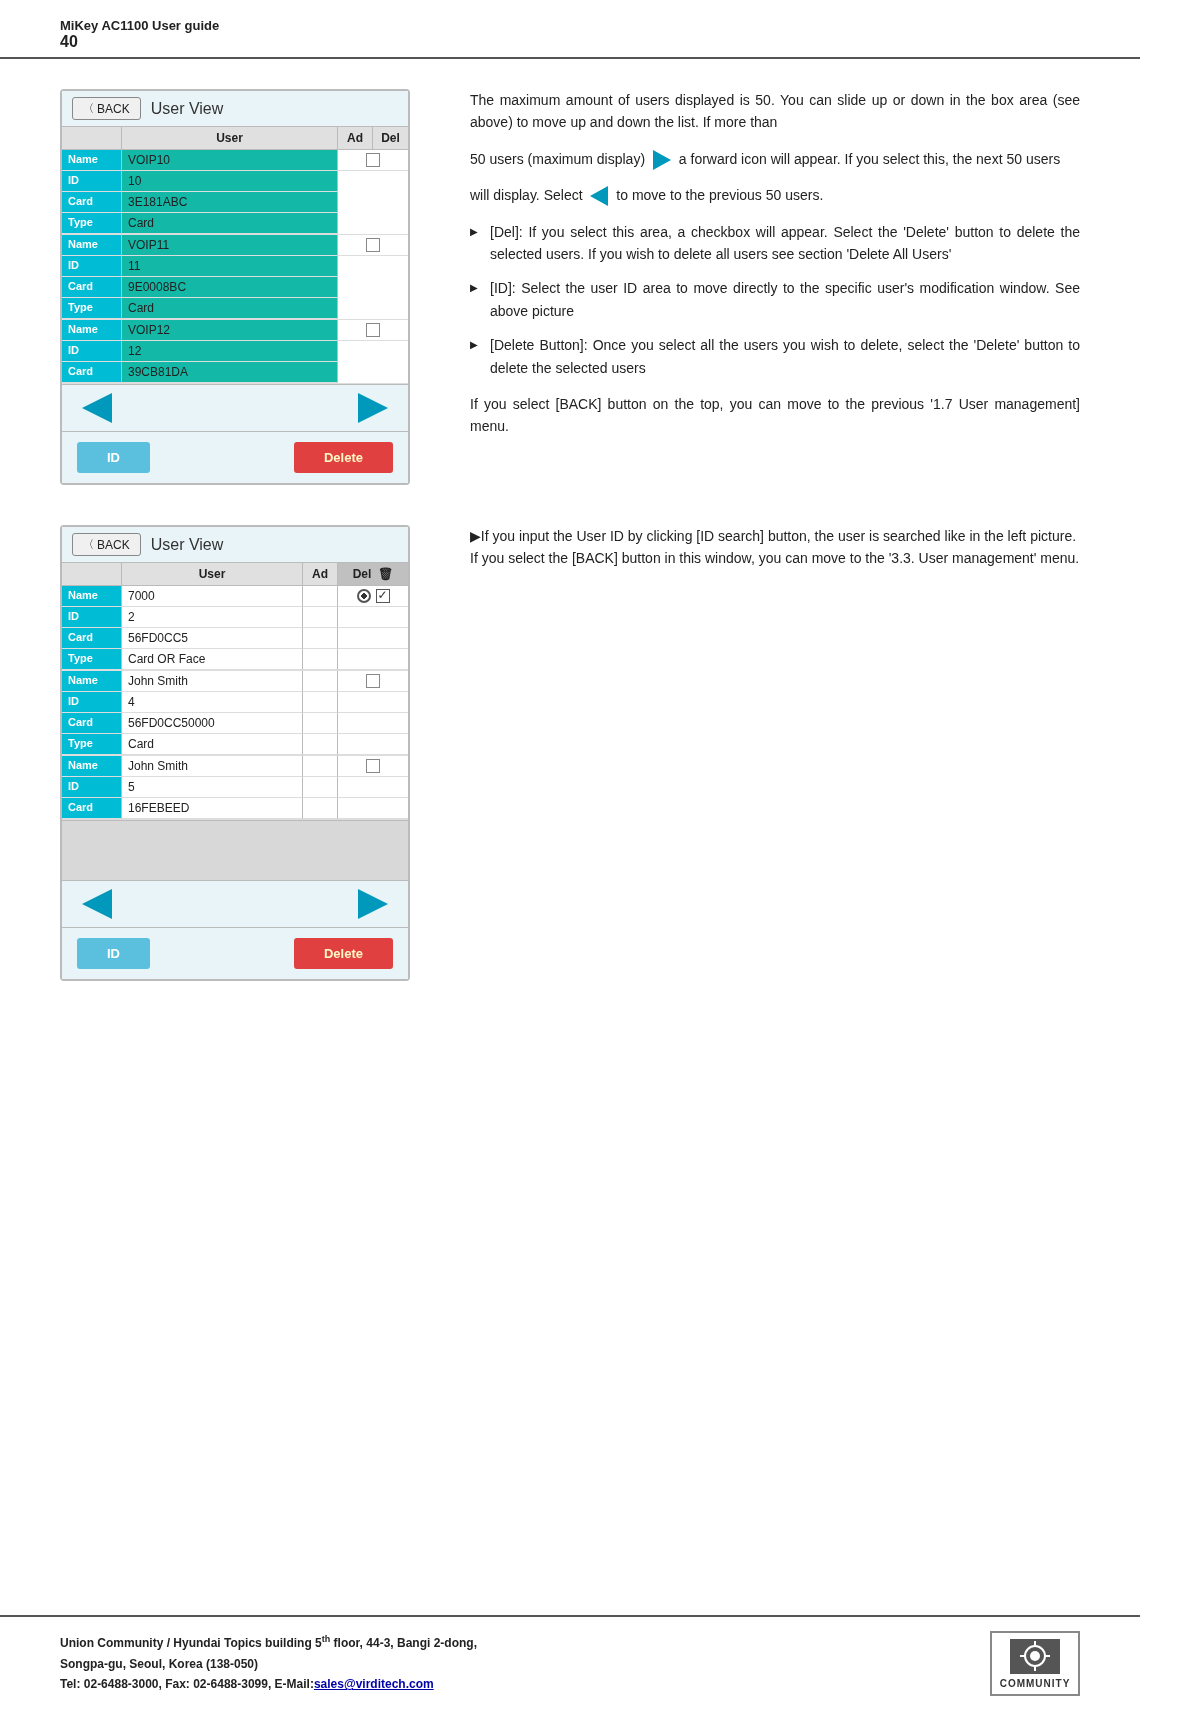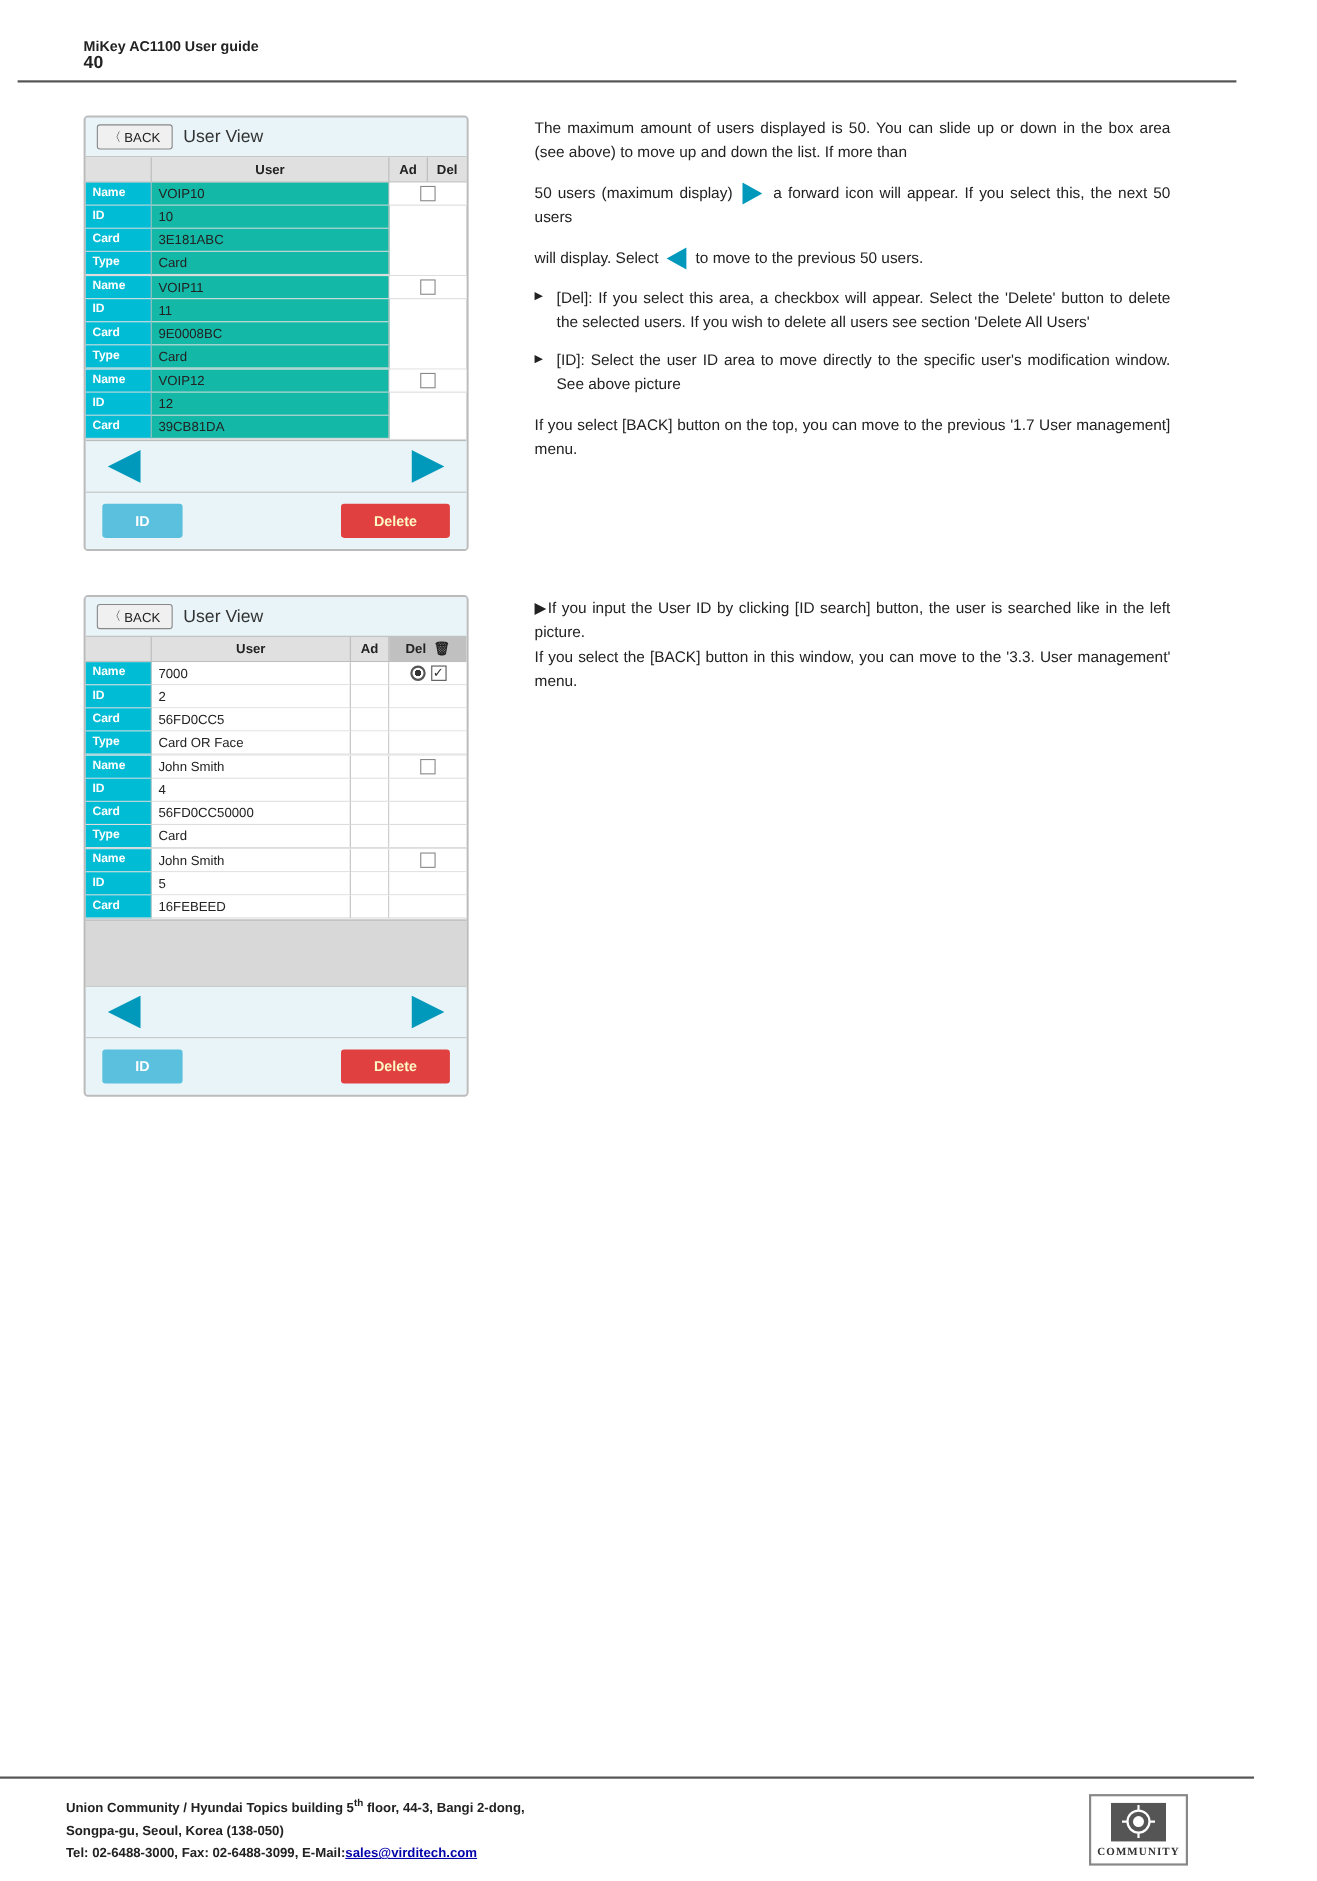--- a/index.html
+++ b/index.html
@@ -8,21 +8,21 @@
       min-height: 1710px;
       font-family: Arial, sans-serif;
       font-size: 14px;
       background: #fff;
       color: #222;
     }
 
     .page {
       width: 1140px;
       min-height: 1710px;
-      padding: 16px;
+      padding: 0;
       position: relative;
     }
 
     
     .header {
       padding: 18px 60px 6px 60px;
       border-bottom: 2px solid #555;
     }
     .header-title {
       font-weight: bold;
@@ -335,21 +335,20 @@
 
     .footer-logo {
       width: 90px;
       height: 65px;
       border: 2px solid #888;
       display: flex;
       flex-direction: column;
       align-items: center;
       justify-content: center;
       gap: 4px;
-      font-family: Liberation Serif, serif;
     }
 
     .logo-icon {
       width: 50px;
       height: 35px;
       background: #888;
       position: relative;
       display: flex;
       align-items: center;
       justify-content: center;
@@ -530,20 +529,21 @@
     </div>
 
     <div class="right-col">
       <p>The maximum amount of users displayed is 50. You can slide up or down in the box area (see above) to move up and down the list. If more than</p>
       <p>50 users (maximum display) <span class="icon-forward"></span> a forward icon will appear. If you select this, the next 50 users</p>
       <p>will display. Select <span class="icon-back"></span> to move to the previous 50 users.</p>
 
       <ul>
         <li>[Del]: If you select this area, a checkbox will appear. Select the 'Delete' button to delete the selected users. If you wish to delete all users see section 'Delete All Users'</li>
         <li>[ID]: Select the user ID area to move directly to the specific user's modification window. See above picture</li>
+        <li>[Delete Button]: Once you select all the users you wish to delete, select the 'Delete' button to delete the selected users</li>
       </ul>
 
       <p>If you select [BACK] button on the top, you can move to the previous '1.7 User management] menu.</p>
     </div>
 
   </div>
 
   <div class="second-section">
 
     <div class="left-col">

